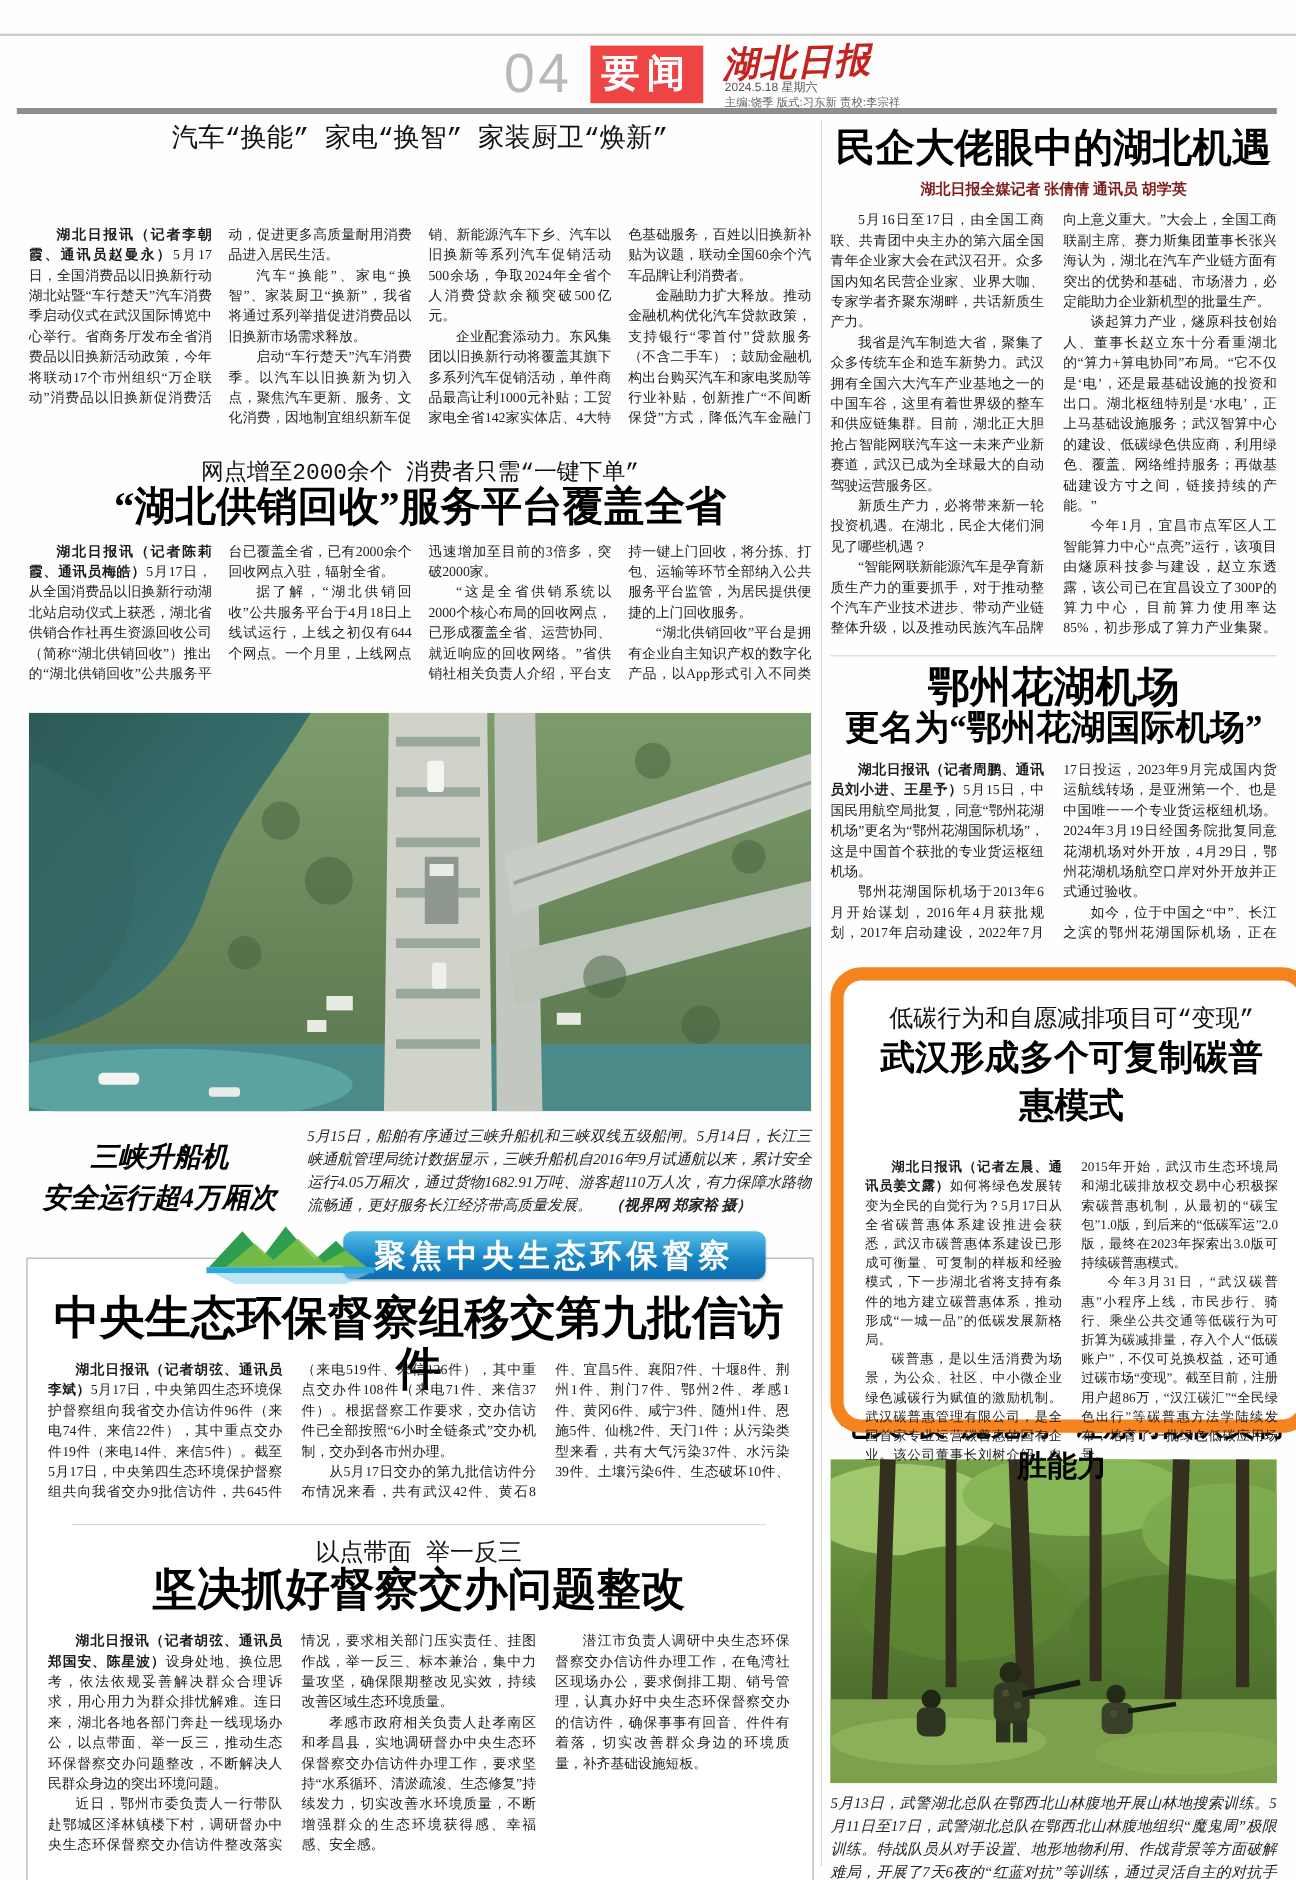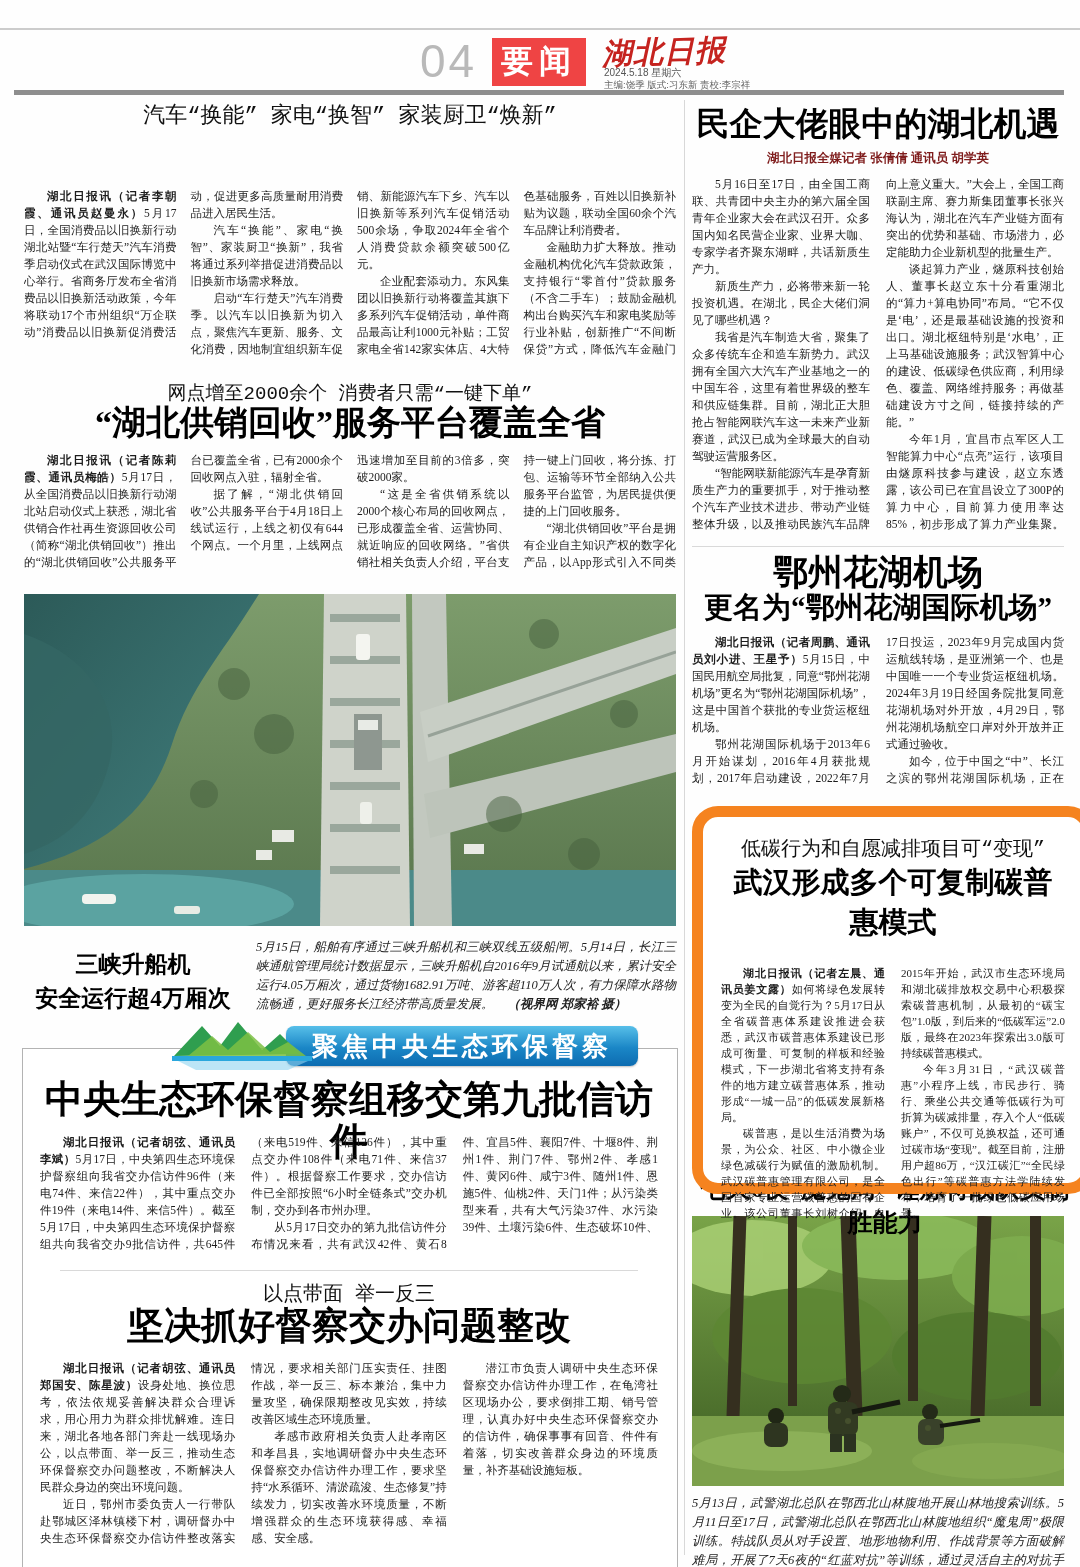--- a/index.html
+++ b/index.html
@@ -136,21 +136,21 @@
       <circle cx="210" cy="90" r="16"></circle>
         <circle cx="250" cy="140" r="20"></circle>
         <circle cx="180" cy="200" r="14"></circle>
       <circle cx="480" cy="220" r="18"></circle>
         <circle cx="560" cy="260" r="16"></circle>
         <circle cx="600" cy="120" r="14"></circle>
       <circle cx="520" cy="40" r="15"></circle>
     </g>
   </svg>
 
-  <div class="abs capTitle" style="left:28px;top:948px;width:210px;">
+  <div class="abs capTitle" style="left:28px;top:948px;width:210px;font-style:italic;">
     <div>三峡升船机</div>
     <div>安全运行超4万厢次</div>
   </div>
   <div class="abs caption" style="left:256px;top:938px;width:420px;">
     <span>5月15日，船舶有序通过三峡升船机和三峡双线五级船闸。5月14日，长江三峡通航管理局统计数据显示，三峡升船机自2016年9月试通航以来，累计安全运行4.05万厢次，通过货物1682.91万吨、游客超110万人次，有力保障水路物流畅通，更好服务长江经济带高质量发展。</span><span class="credit">（视界网 郑家裕 摄）</span>
   </div>
 
   <div class="abs inspbox"></div>
 
   <div class="abs banner">
@@ -178,22 +178,22 @@
     <p><b>湖北日报讯（记者胡弦、通讯员郑国安、陈星波）</b><span>设身处地、换位思考，依法依规妥善解决群众合理诉求，用心用力为群众排忧解难。连日来，湖北各地各部门奔赴一线现场办公，以点带面、举一反三，推动生态环保督察交办问题整改，不断解决人民群众身边的突出环境问题。</span></p>
     <p>近日，鄂州市委负责人一行带队赴鄂城区泽林镇楼下村，调研督办中央生态环保督察交办信访件整改落实情况，要求相关部门压实责任、挂图作战，举一反三、标本兼治，集中力量攻坚，确保限期整改见实效，持续改善区域生态环境质量。</p>
     <p>孝感市政府相关负责人赴孝南区和孝昌县，实地调研督办中央生态环保督察交办信访件办理工作，要求坚持“水系循环、清淤疏浚、生态修复”持续发力，切实改善水环境质量，不断增强群众的生态环境获得感、幸福感、安全感。</p>
     <p>潜江市负责人调研中央生态环保督察交办信访件办理工作，在龟湾社区现场办公，要求倒排工期、销号管理，认真办好中央生态环保督察交办的信访件，确保事事有回音、件件有着落，切实改善群众身边的环境质量，补齐基础设施短板。</p>
   </div>
 
   <div class="abs headline" style="left:692px;top:104px;width:372px;font-size:33px;line-height:40px;">民企大佬眼中的湖北机遇</div>
   <div class="abs byline" style="left:692px;top:150px;width:372px;">湖北日报全媒记者 张倩倩 通讯员 胡学英</div>
   <div class="abs body cols2" style="left:692px;top:176px;width:372px;height:364px;">
     <p>5月16日至17日，由全国工商联、共青团中央主办的第六届全国青年企业家大会在武汉召开。众多国内知名民营企业家、业界大咖、专家学者齐聚东湖畔，共话新质生产力。</p>
+    <p>我省是汽车制造大省，聚集了众多传统车企和造车新势力。武汉拥有全国六大汽车产业基地之一的中国车谷，这里有着世界级的整车和供应链集群。目前，湖北正大胆抢占智能网联汽车这一未来产业新赛道，武汉已成为全球最大的自动驾驶运营服务区。</p>
     <p>新质生产力，必将带来新一轮投资机遇。在湖北，民企大佬们洞见了哪些机遇？</p>
-    <p>我省是汽车制造大省，聚集了众多传统车企和造车新势力。武汉拥有全国六大汽车产业基地之一的中国车谷，这里有着世界级的整车和供应链集群。目前，湖北正大胆抢占智能网联汽车这一未来产业新赛道，武汉已成为全球最大的自动驾驶运营服务区。</p>
     <p>“智能网联新能源汽车是孕育新质生产力的重要抓手，对于推动整个汽车产业技术进步、带动产业链整体升级，以及推动民族汽车品牌向上意义重大。”大会上，全国工商联副主席、赛力斯集团董事长张兴海认为，湖北在汽车产业链方面有突出的优势和基础、市场潜力，必定能助力企业新机型的批量生产。</p>
     <p>谈起算力产业，燧原科技创始人、董事长赵立东十分看重湖北的“算力+算电协同”布局。“它不仅是‘电’，还是最基础设施的投资和出口。湖北枢纽特别是‘水电’，正上马基础设施服务；武汉智算中心的建设、低碳绿色供应商，利用绿色、覆盖、网络维持服务；再做基础建设方寸之间，链接持续的产能。”</p>
     <p>今年1月，宜昌市点军区人工智能算力中心“点亮”运行，该项目由燧原科技参与建设，赵立东透露，该公司已在宜昌设立了300P的算力中心，目前算力使用率达85%，初步形成了算力产业集聚。2018年，91灵智科技选择落户武汉成立分公司，近年又瞄准人工智能赛道加大投资，将把更多研发力量放在湖北，助力数字经济发展。</p>
   </div>
 
   <div class="abs hair" style="left:692px;top:546px;width:372px;"></div>
 
   <div class="abs headline" style="left:692px;top:556px;width:372px;font-size:35px;line-height:34px;">鄂州花湖机场</div>
   <div class="abs headline" style="left:692px;top:590px;width:372px;font-size:29px;line-height:34px;">更名为“鄂州花湖国际机场”</div>
   <div class="abs body cols2" style="left:692px;top:634px;width:372px;height:164px;">

